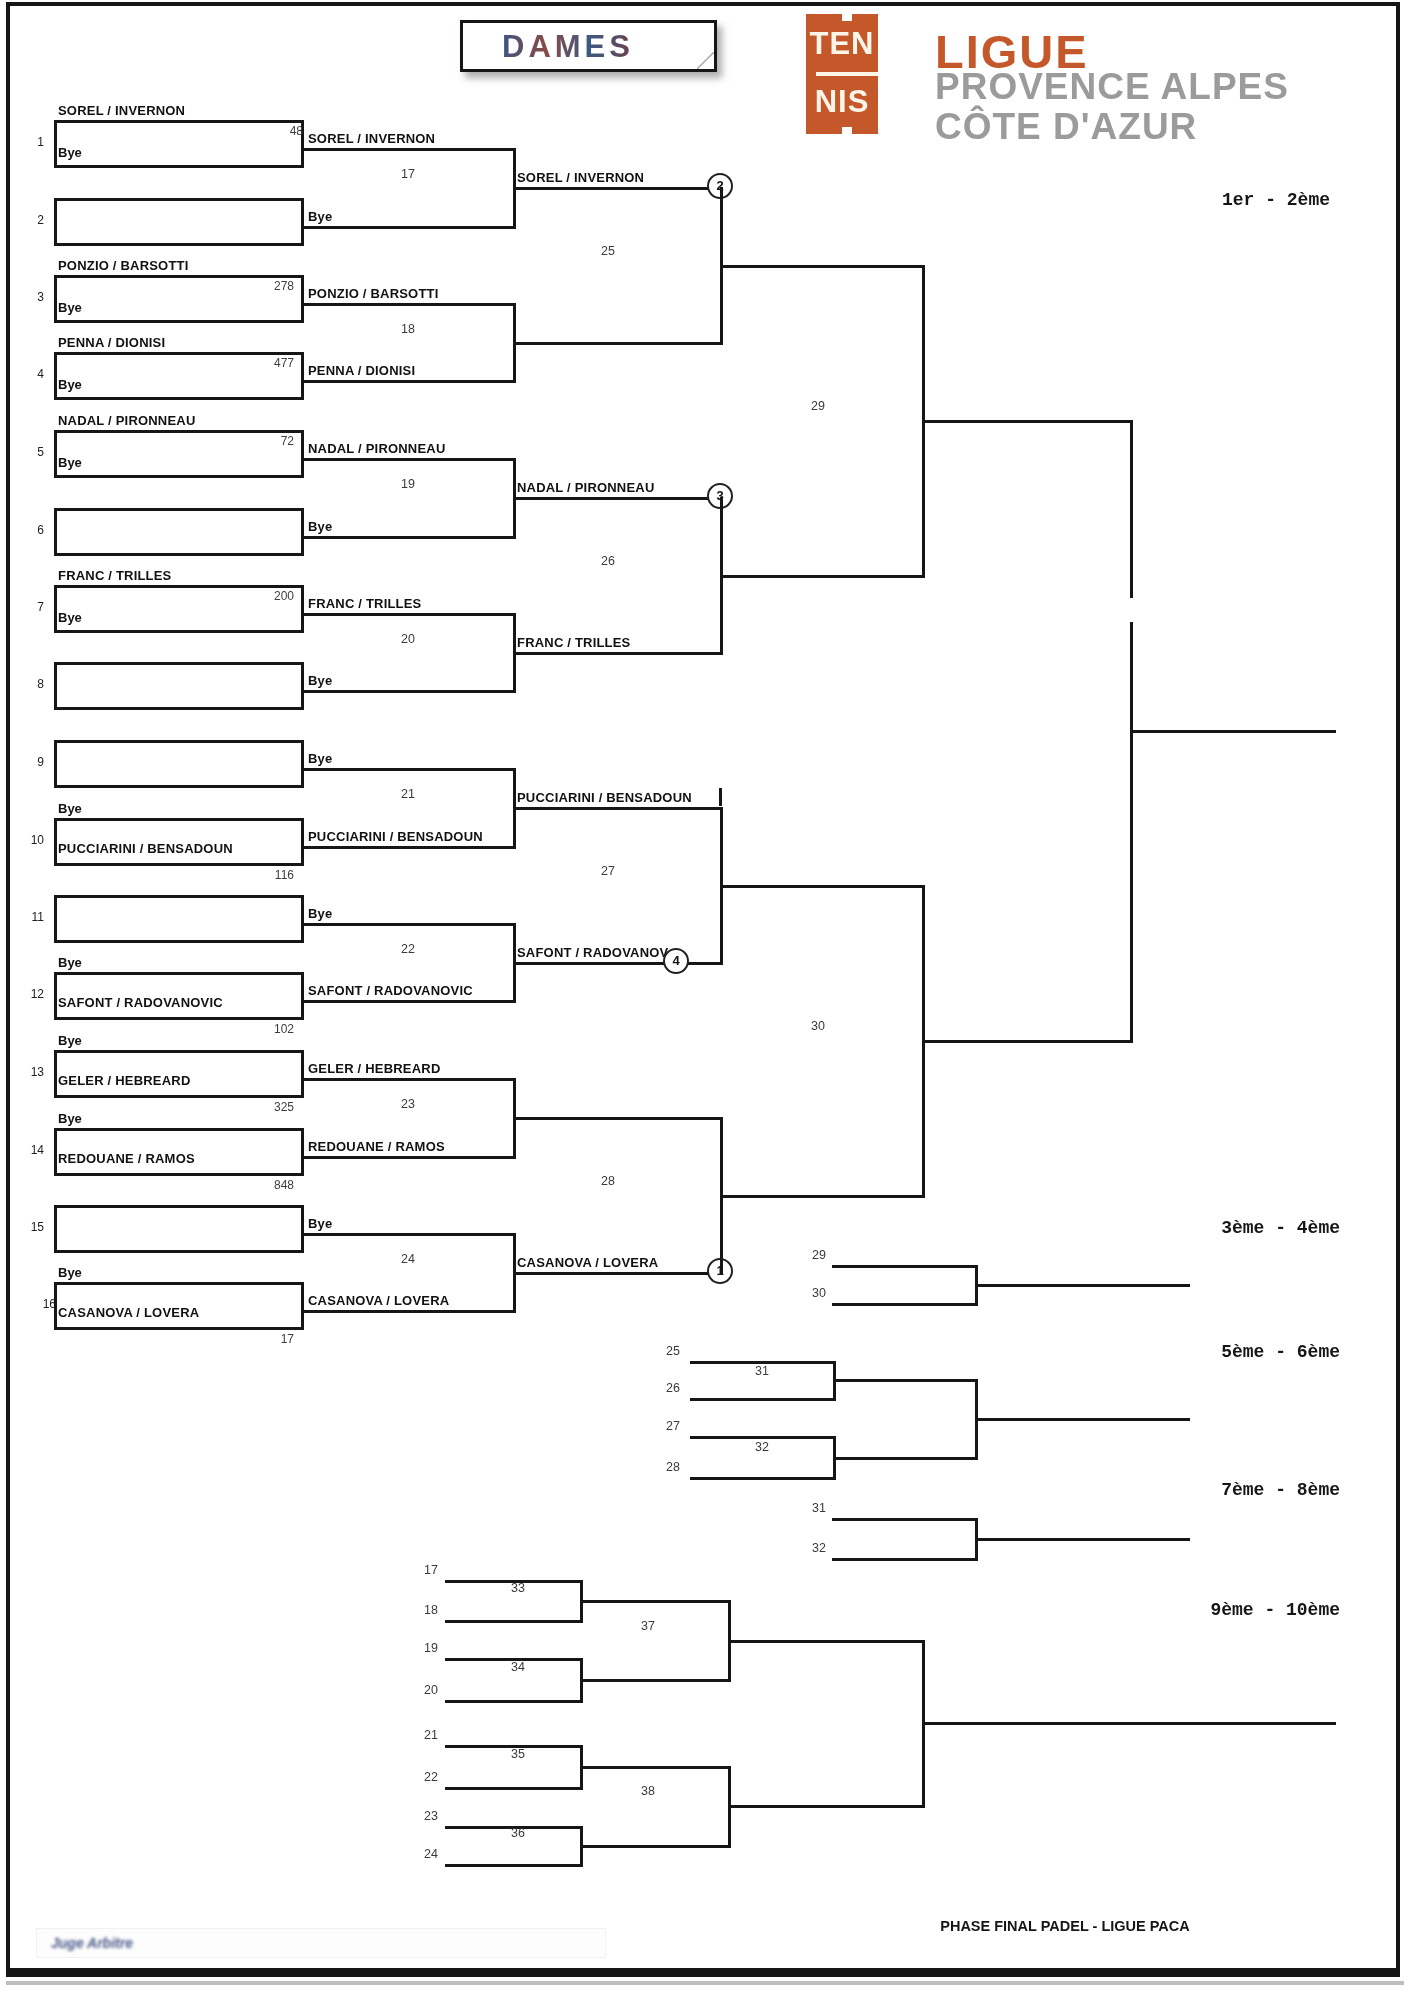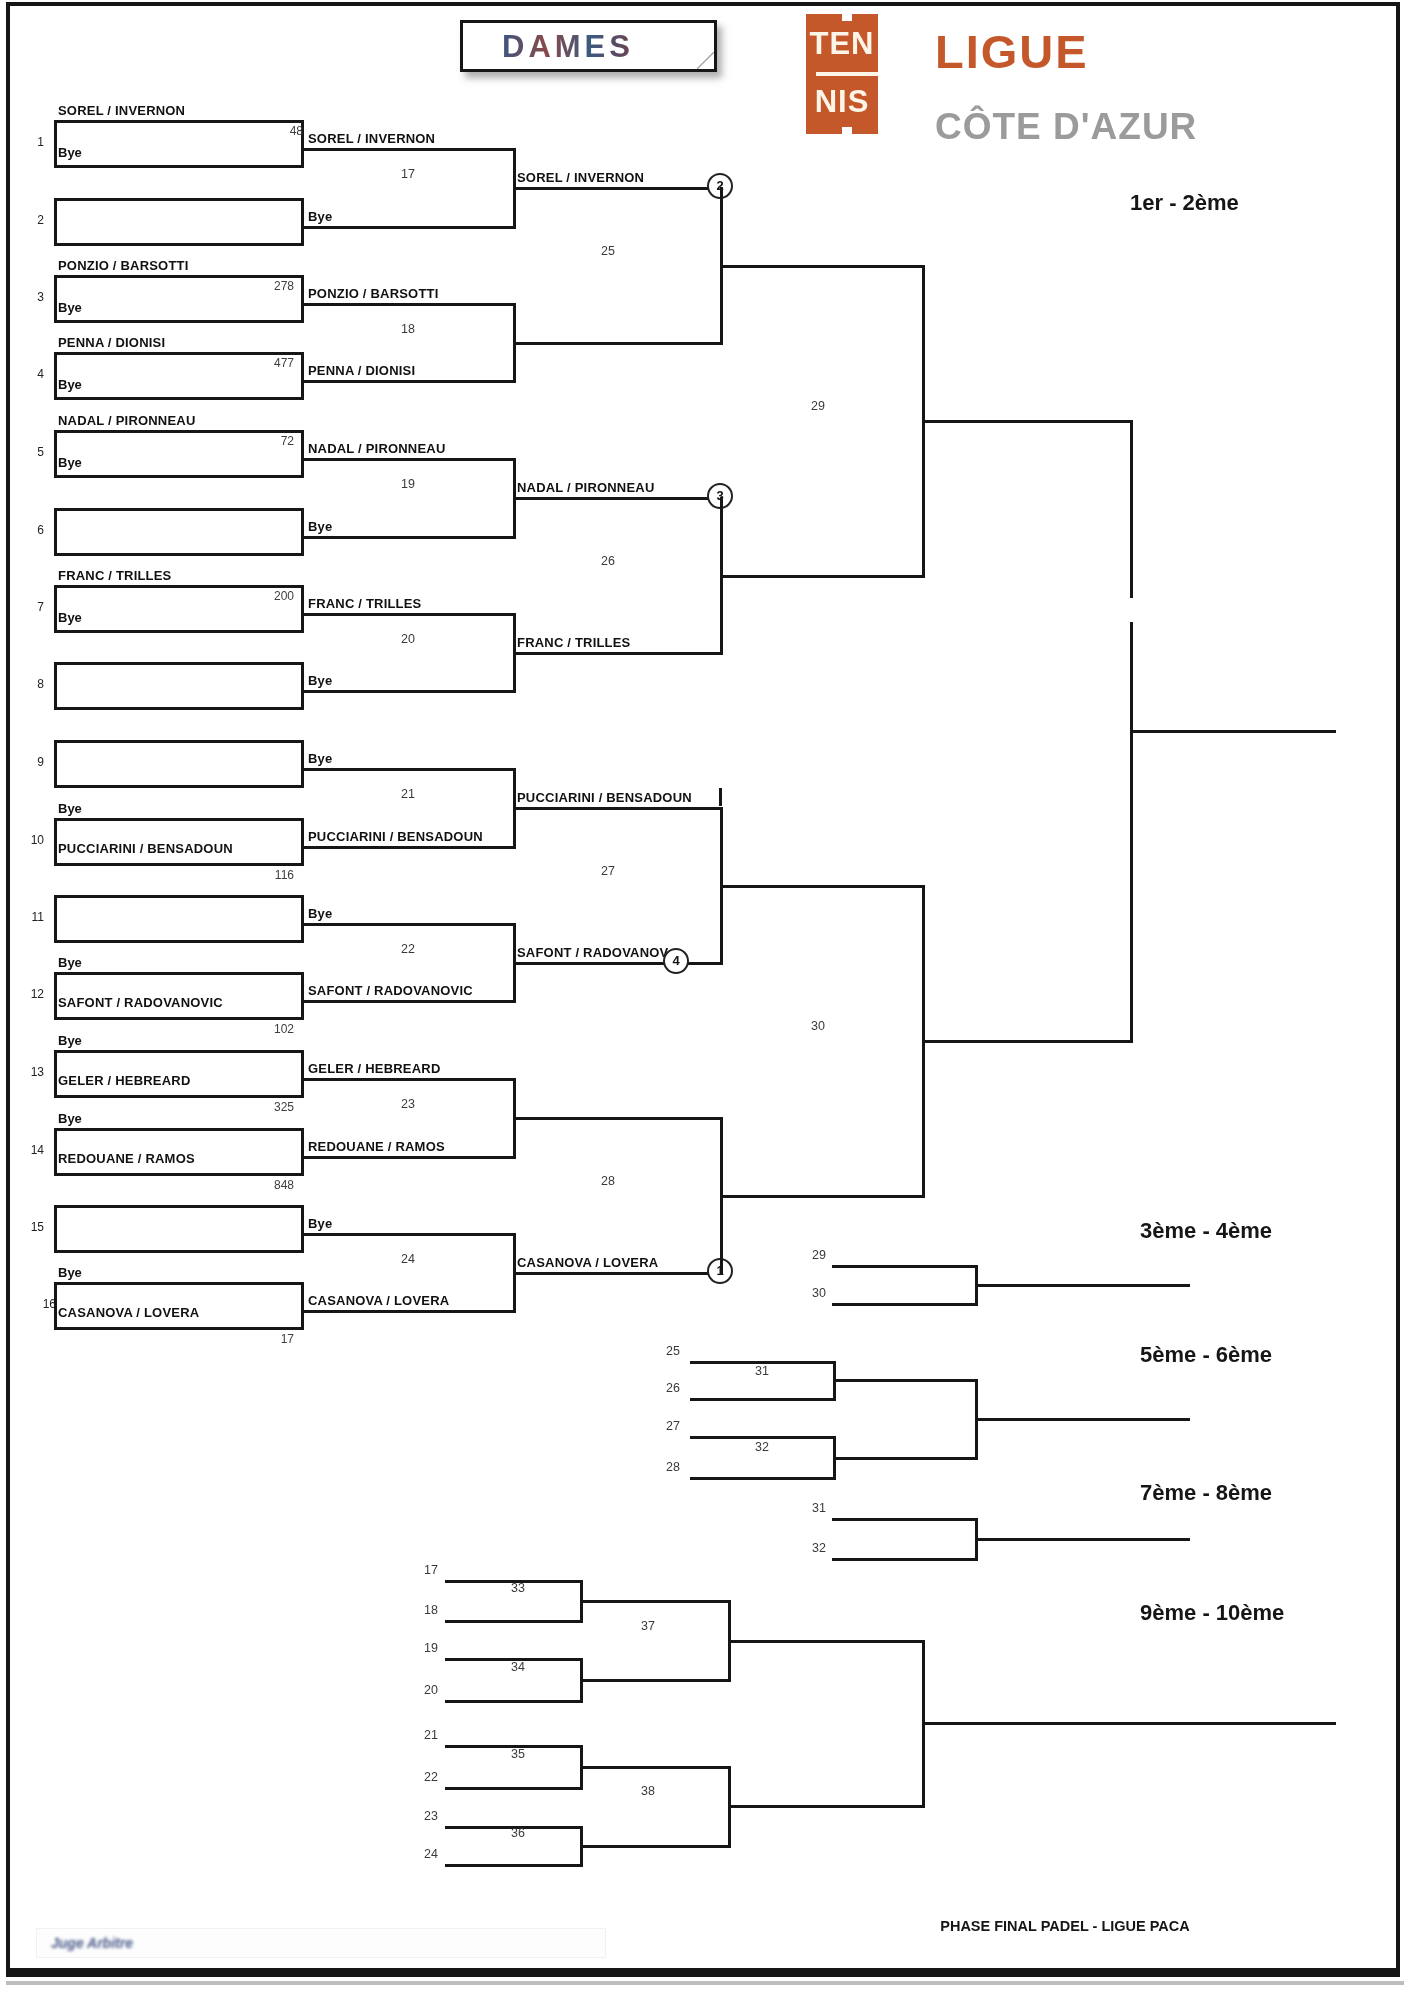--- a/index.html
+++ b/index.html
@@ -9,21 +9,21 @@
   .ln { position:absolute; background:#161616; }
   .box { position:absolute; width:250px; height:48px; border:3px solid #161616; background:#fff; }
   .tname { position:absolute; font-size:13px; font-weight:700; color:#111; letter-spacing:.2px; white-space:nowrap; }
   .bye { position:absolute; font-size:13px; font-weight:700; color:#111; }
   .num { position:absolute; font-size:12px; color:#3d3d3d; white-space:nowrap; }
   .seedn { position:absolute; font-size:12px; color:#222; text-align:right; width:34px; }
   .mnum { position:absolute; font-size:12.5px; color:#3a3a3a; width:40px; text-align:center; }
   .fnum { position:absolute; font-size:12.5px; color:#3a3a3a; text-align:right; width:34px; }
   .circle { position:absolute; width:26px; height:26px; border:2px solid #222; border-radius:50%;
             background:#fff; font-size:13px; font-weight:700; color:#111; text-align:center; line-height:22px; }
-  .rlabel { position:absolute; width:200px; text-align:left; font-size:22px; font-weight:700; color:#161616; }
+  .rlabel { position:absolute; width:200px; text-align:right; font-size:18px; font-weight:700; color:#161616;font-family:Liberation Mono, monospace; }
   .hdr-gray { position:absolute; font-weight:800; color:#9b9b9b; letter-spacing:1px; font-size:37px; white-space:nowrap; }
   #border-frame { position:absolute; left:6px; top:2px; width:1394px; height:1975px;
                   border:4px solid #161616; border-bottom-width:9px; }
   #border-shadow { position:absolute; left:6px; top:1981px; width:1398px; height:4px; background:#bdbdbd; }
   #dames-box { position:absolute; left:460px; top:20px; width:257px; height:52px; background:#fff;
                border:3px solid #161616; box-shadow:5px 6px 7px rgba(110,110,110,.55); }
   #dames-text { position:absolute; left:0; top:6px; width:210px; text-align:center;
                 font-size:31px; font-weight:800; letter-spacing:4px; font-style:normal;
                 background:linear-gradient(93deg,#7a3b35 0%,#41537d 20%,#8a4a48 40%,#3c5a80 60%,#6b4252 80%,#44527b 100%);
                 -webkit-background-clip:text; background-clip:text; color:transparent; filter:blur(.6px); }
@@ -58,20 +58,21 @@
 
   <div id="logo">
     <div class="logo-notch" style="top:0;"></div>
     <div class="logo-txt" style="top:12px;">TEN</div>
     <div id="logo-divider"></div>
     <div class="logo-txt" style="top:70px;">NIS</div>
     <div class="logo-notch" style="bottom:0;"></div>
   </div>
 
   <div id="org-ligue">LIGUE</div>
+  <div class="hdr-gray" style="left:935px; top:66px;">PROVENCE ALPES</div>
   <div class="hdr-gray" style="left:935px; top:106px;">CÔTE D'AZUR</div>
 
   <div class="rlabel" style="left:1130px; top:190px;">1er - 2ème</div>
   <div class="rlabel" style="left:1140px; top:1218px;">3ème - 4ème</div>
   <div class="rlabel" style="left:1140px; top:1342px;">5ème - 6ème</div>
   <div class="rlabel" style="left:1140px; top:1480px;">7ème - 8ème</div>
   <div class="rlabel" style="left:1140px; top:1600px;">9ème - 10ème</div>
 
   <div id="footer-text">PHASE FINAL PADEL - LIGUE PACA</div>
   <div id="sig-box">

